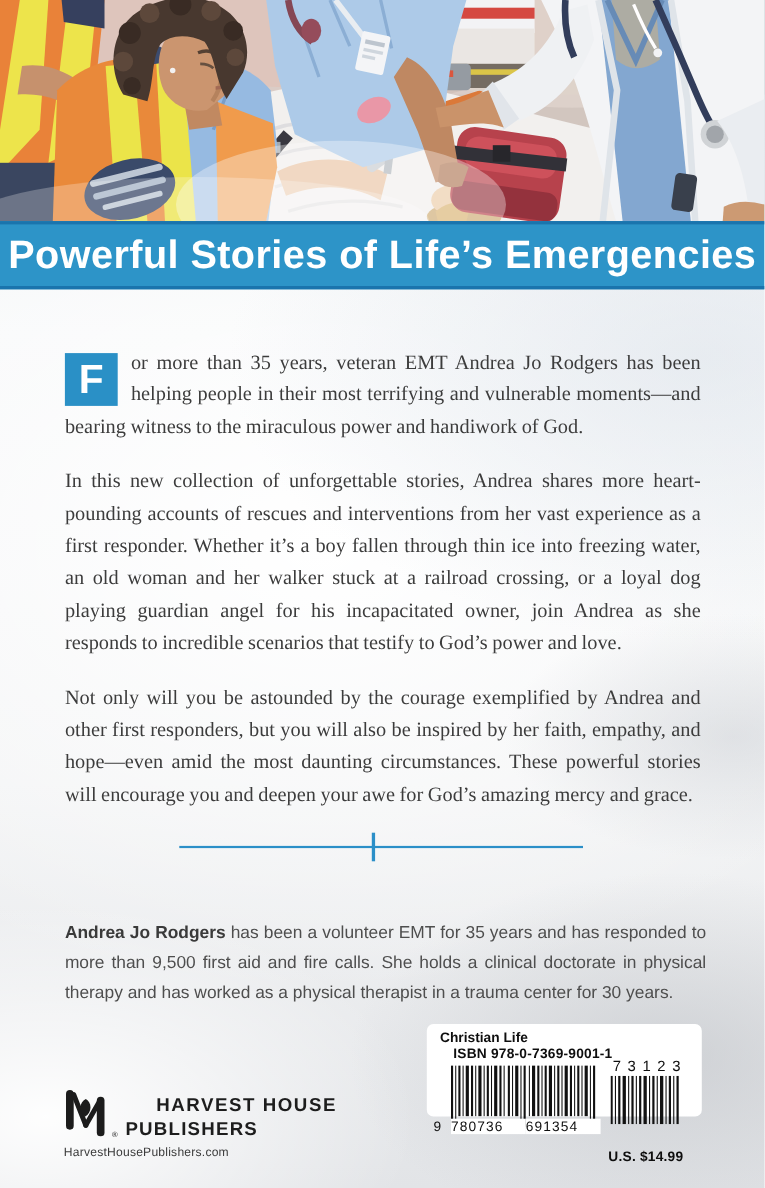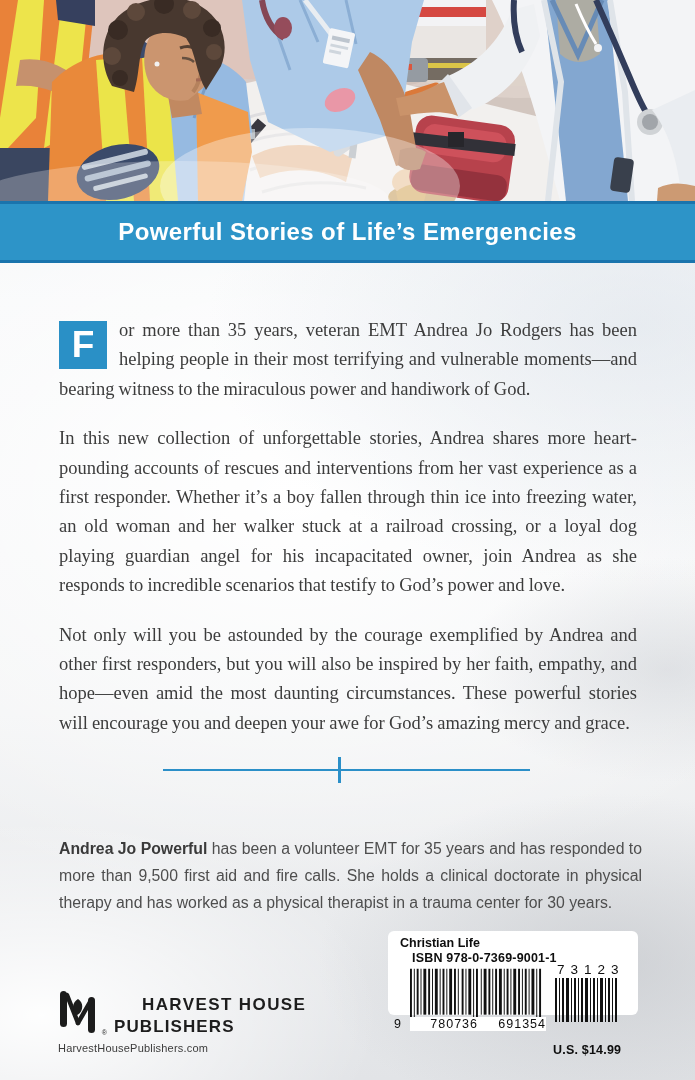--- a/index.html
+++ b/index.html
@@ -16,21 +16,21 @@
   }
   
   .photo{position:absolute;left:0;top:0;width:695px;height:201px;}
   
   .banner{
     position:absolute;left:0;top:201px;width:695px;height:56px;
     background:#2d94c8;border-top:3px solid #1a74ad;border-bottom:3px solid #1a74ad;
     display:flex;align-items:center;justify-content:center;
   }
   .banner h1{
-    margin:0;font-size:24px;font-weight:bold;color:#ffffff;letter-spacing:.4px;
+    margin:0;font-size:36px;font-weight:bold;color:#ffffff;letter-spacing:.4px;
   }
   
   .copy{
     position:absolute;left:59px;top:316px;width:578px;
     font-family:"Liberation Serif",serif;font-size:18.5px;line-height:29.4px;
     color:#3c3c3c;text-align:justify;word-spacing:-.5px;
   }
   .copy p{margin:0 0 20px 0;}
   .dropcap{
     float:left;width:48px;height:48px;margin:5px 12px 0 0;background:#2a90c6;
@@ -61,21 +61,21 @@
     background:#ffffff;border-radius:6px;color:#0e0e0e;
   }
   .bc-cat{position:absolute;left:12px;top:5px;font-size:12.5px;font-weight:bold;}
   .bc-isbn{position:absolute;left:24px;top:20px;font-size:12.5px;font-weight:bold;letter-spacing:.2px;}
   .bc-main{position:absolute;left:22px;top:37px;}
   .bc-digits{
     position:absolute;left:6px;top:86px;width:152px;display:flex;align-items:center;
     font-size:12.5px;letter-spacing:1px;
   }
   .bc-digits .d0{width:16px;}
-  .bc-digits .g{flex:1;text-align:right;background:#fff;}
+  .bc-digits .g{flex:1;text-align:left;background:#fff;}
   .bc-right{position:absolute;left:165px;top:31px;width:68px;text-align:center;}
   .bc-sup-digits{font-size:13.5px;letter-spacing:6px;padding-left:4px;}
   .bc-sup-bars{margin-top:1px;}
   .bc-price{font-size:12.5px;font-weight:bold;margin-top:17px;letter-spacing:.2px;white-space:nowrap;}
 </style>
 </head>
 <body>
 
 <div id="page">
 
@@ -227,21 +227,21 @@
       <span class="dropcap">F</span><span>or more than 35 years, veteran EMT Andrea Jo Rodgers has been helping people in their most terrifying and vulnerable moments—and bearing witness to the miraculous power and handiwork of God.</span>
     </p>
     <p>In this new collection of unforgettable stories, Andrea shares more heart-pounding accounts of rescues and interventions from her vast experience as a first responder. Whether it’s a boy fallen through thin ice into freezing water, an old woman and her walker stuck at a railroad crossing, or a loyal dog playing guardian angel for his incapacitated owner, join Andrea as she responds to incredible scenarios that testify to God’s power and love.</p>
     <p>Not only will you be astounded by the courage exemplified by Andrea and other first responders, but you will also be inspired by her faith, empathy, and hope—even amid the most daunting circumstances. These powerful stories will encourage you and deepen your awe for God’s amazing mercy and grace.</p>
   </div>
 
   <div class="divider">
     <div class="tick"></div>
   </div>
 
-  <p class="bio"><b>Andrea Jo Powerful</b><span> has been a volunteer EMT for 35 years and has responded to more than 9,500 first aid and fire calls. She holds a clinical doctorate in physical therapy and has worked as a physical therapist in a trauma center for 30 years.</span></p>
+  <p class="bio"><b>Andrea Jo Rodgers</b><span> has been a volunteer EMT for 35 years and has responded to more than 9,500 first aid and fire calls. She holds a clinical doctorate in physical therapy and has worked as a physical therapist in a trauma center for 30 years.</span></p>
 
   <div class="publisher">
     <div class="pub-row">
       <div class="mark">
         <svg width="42" height="44" viewBox="0 0 42 44" aria-hidden="true">
           <rect x="2" y="1" width="7" height="36" rx="3.5" fill="#1c1c1c"></rect>
           <rect x="30" y="7" width="7" height="36" rx="3.5" fill="#1c1c1c"></rect>
           <path d="M9 5 L20 33" stroke="#1c1c1c" stroke-width="4.5" stroke-linecap="round"></path>
           <path d="M32 12 L20 33" stroke="#1c1c1c" stroke-width="4.5" stroke-linecap="round"></path>
           <path d="M20 9 C14 12 13 21 19.5 25 C26 21 25.5 12 20 9 Z" fill="#1c1c1c"></path>

